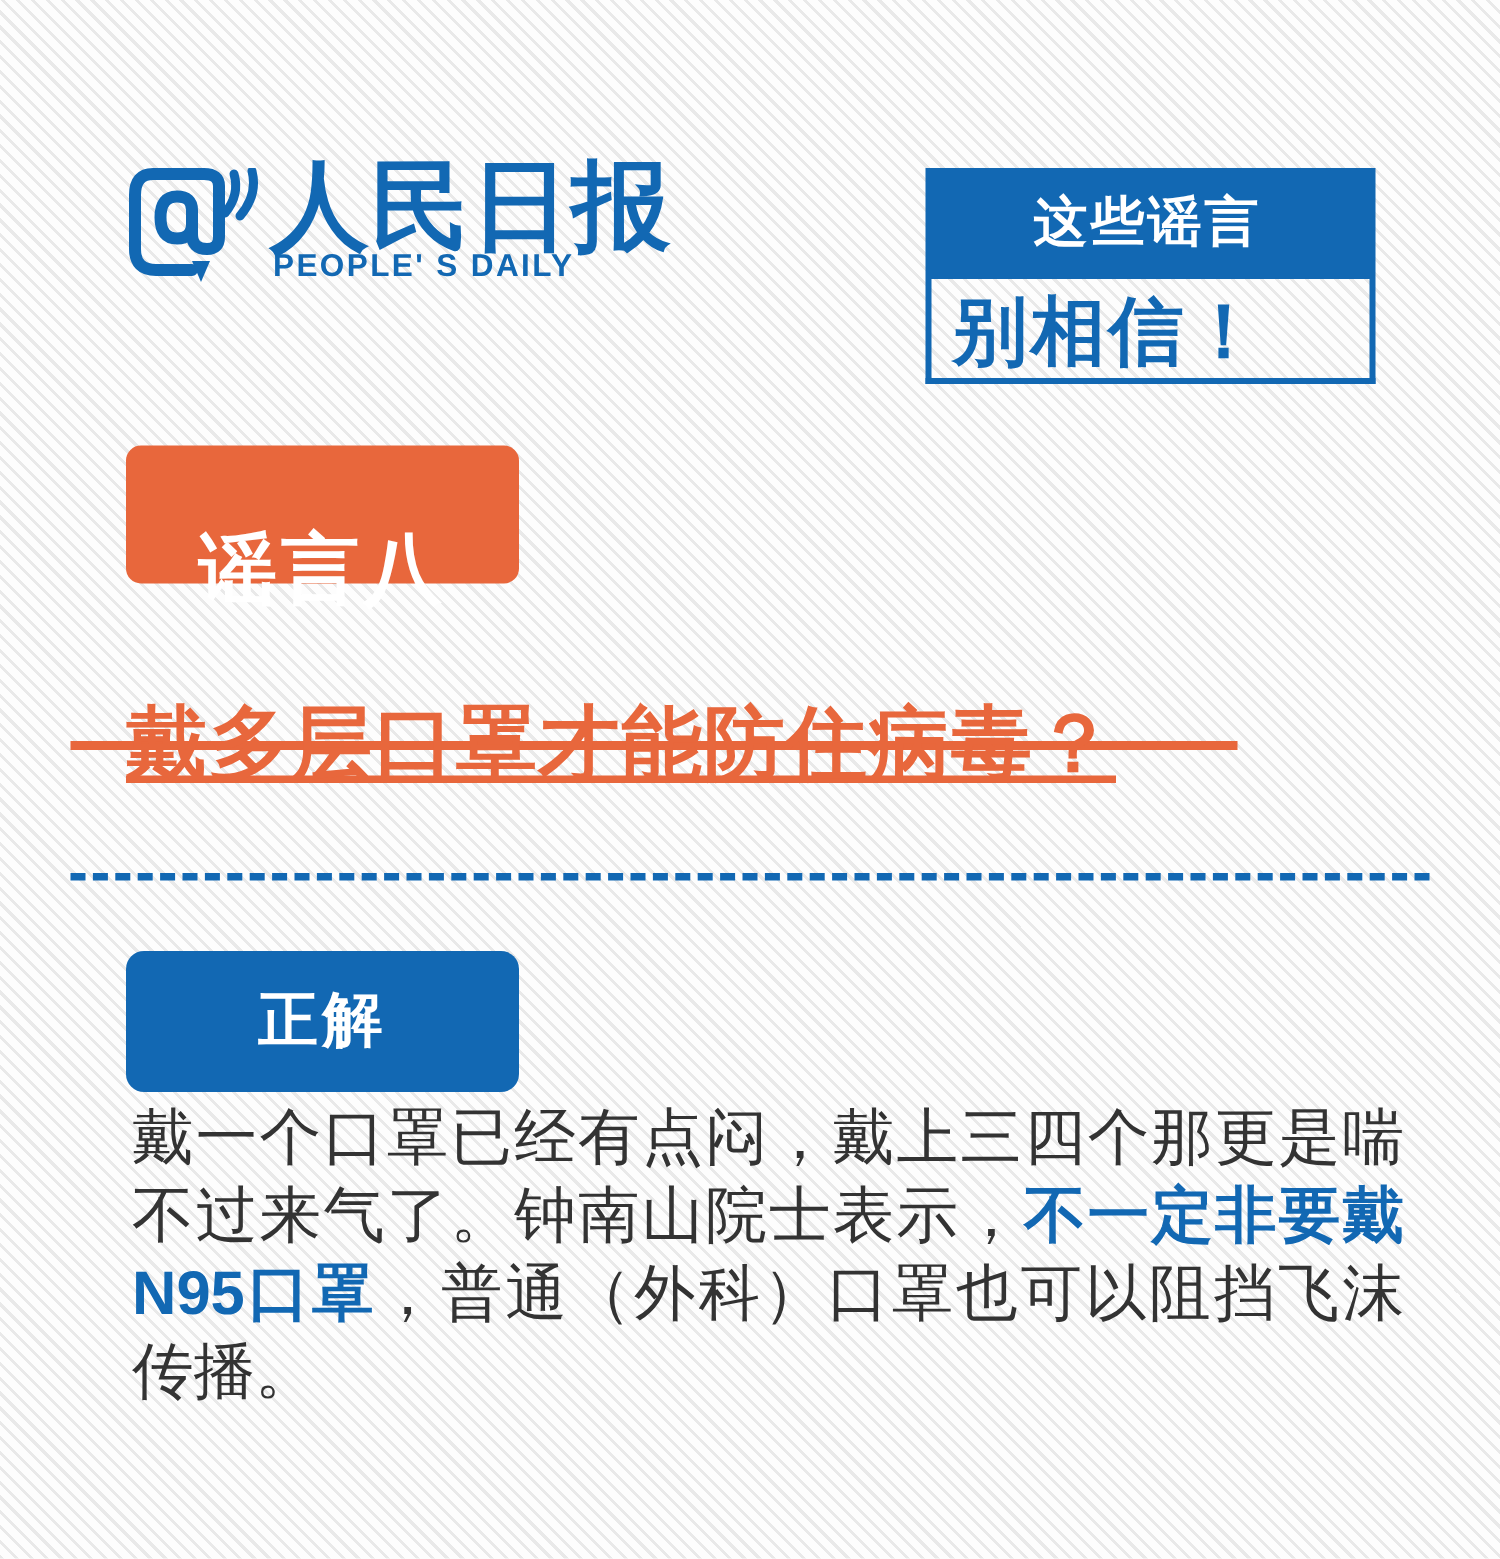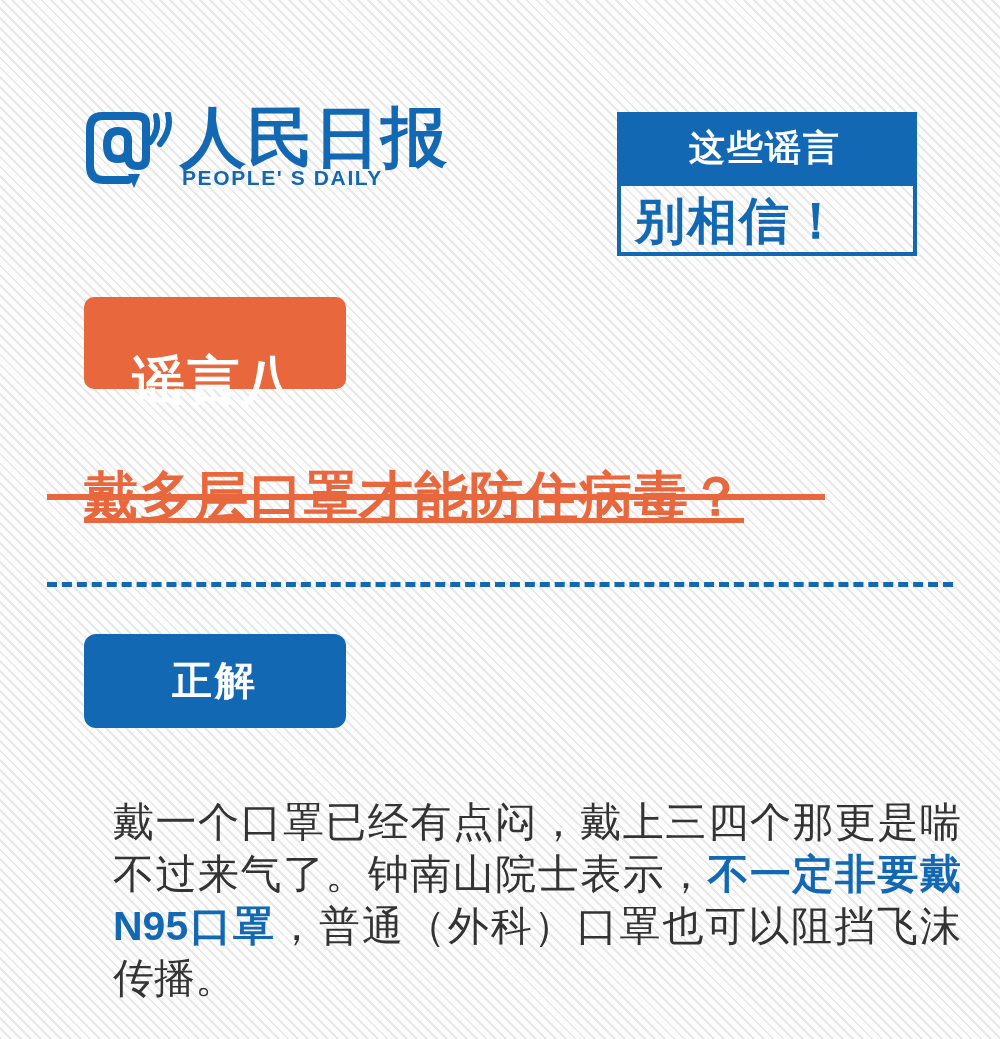--- a/index.html
+++ b/index.html
@@ -195,29 +195,28 @@
     font-size: 40px;
     font-weight: bold;
     letter-spacing: 3px;
     white-space: nowrap;
   }
 
   
   #body-copy {
     position: absolute;
     left: 88px;
-    top: 796px;
+    top: 732px;
     width: 848px;
     font-size: 41px;
     line-height: 52px;
     color: #333333;
     letter-spacing: 0px;
     text-align: justify;
     text-justify: inter-character;
-    margin-left: 25px;
   }
   #body-copy .em {
     color: #1268b3;
     font-weight: bold;
   }
 </style>
 </head>
 <body>
 
 <div id="poster">

